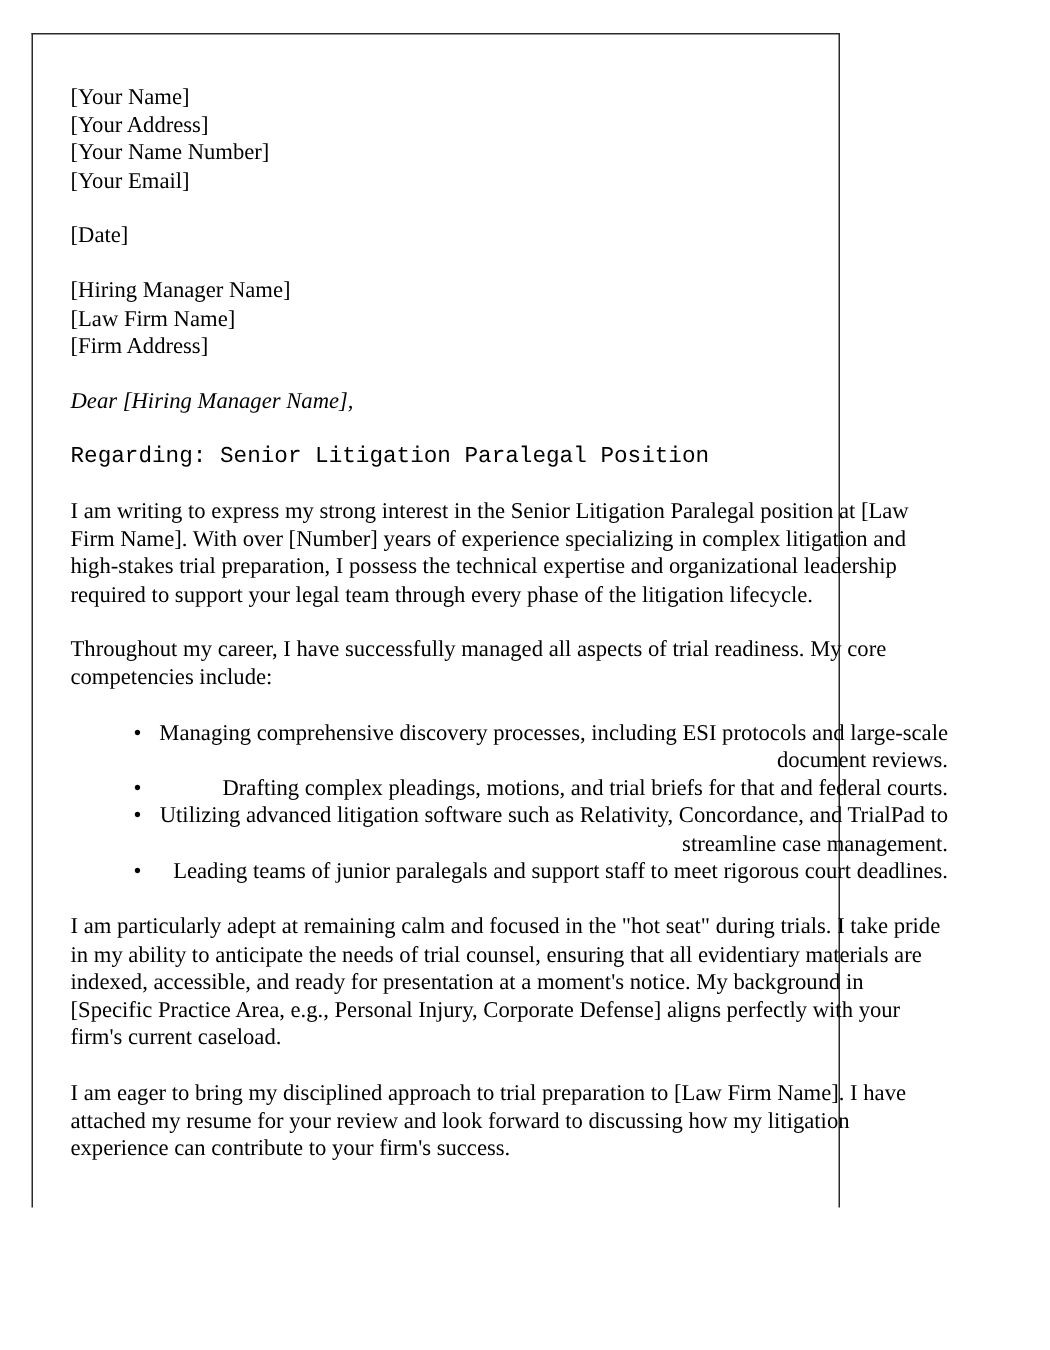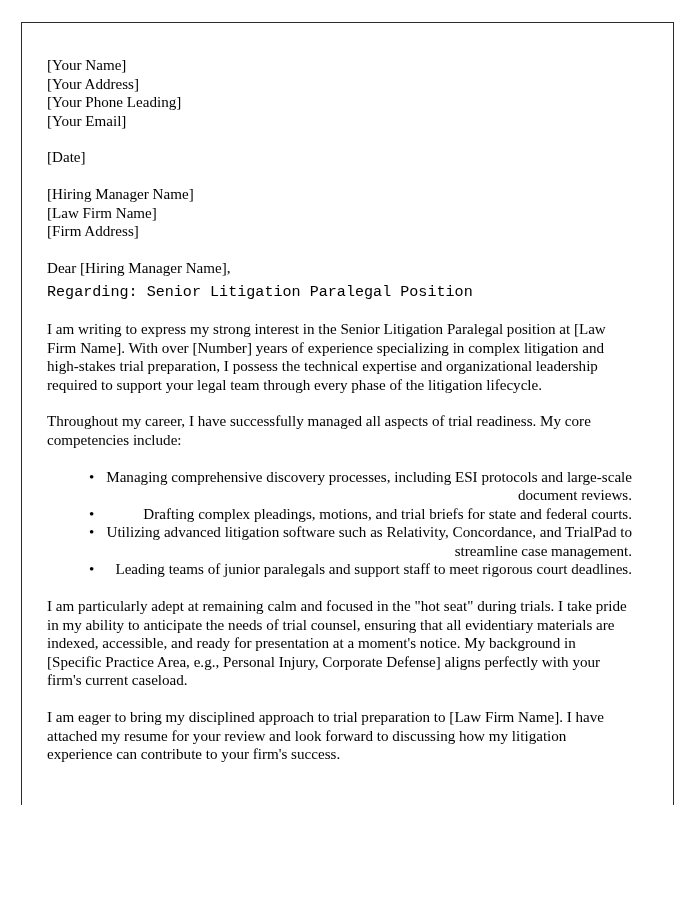--- a/index.html
+++ b/index.html
@@ -12,21 +12,21 @@
     height: 900px;
     overflow: hidden;
     font-family: "Liberation Serif", "DejaVu Serif", serif;
     color: #000000;
   }
 
   .page-frame {
     position: absolute;
     left: 21px;
     top: 22px;
-    width: 653px;
+    width: 539px;
     height: 783px;
     border-left: 1px solid #2b2b2b;
     border-right: 1px solid #2b2b2b;
     border-top: 1px solid #2b2b2b;
     border-bottom: none;
     box-sizing: border-box;
     background: #ffffff;
   }
 
   .doc-body {
@@ -49,21 +49,22 @@
 
   .date-block {
     margin: 0 0 18px 0;
   }
 
   .recipient-block {
     margin: 0 0 18px 0;
   }
 
   .salutation {
-    margin: 0 0 6px 0;
+    margin: 0 0 18px 0;
+    font-style: italic;
   }
 
   .subject {
     margin: 0 0 18px 0;
     font-family: Liberation Mono, monospace;
   }
 
   p.para {
     margin: 0 0 18px 0;
     text-align: left;
@@ -92,21 +93,21 @@
 </style>
 </head>
 <body>
 
 <div class="page-frame">
   <div class="doc-body">
 
     <div class="addr-block">
       <span class="addr-line">[Your Name]</span>
       <span class="addr-line">[Your Address]</span>
-      <span class="addr-line">[Your Phone Leading]</span>
+      <span class="addr-line">[Your Name Number]</span>
       <span class="addr-line">[Your Email]</span>
     </div>
 
     <div class="date-block">
       <span class="addr-line">[Date]</span>
     </div>
 
     <div class="recipient-block">
       <span class="addr-line">[Hiring Manager Name]</span>
       <span class="addr-line">[Law Firm Name]</span>
@@ -116,21 +117,21 @@
     <div class="salutation">Dear [Hiring Manager Name],</div>
 
     <div class="subject">Regarding: Senior Litigation Paralegal Position</div>
 
     <p class="para">I am writing to express my strong interest in the Senior Litigation Paralegal position at [Law Firm Name]. With over [Number] years of experience specializing in complex litigation and high-stakes trial preparation, I possess the technical expertise and organizational leadership required to support your legal team through every phase of the litigation lifecycle.</p>
 
     <p class="para">Throughout my career, I have successfully managed all aspects of trial readiness. My core competencies include:</p>
 
     <ul class="competency-list">
       <li>Managing comprehensive discovery processes, including ESI protocols and large-scale document reviews.</li>
-      <li>Drafting complex pleadings, motions, and trial briefs for state and federal courts.</li>
+      <li>Drafting complex pleadings, motions, and trial briefs for that and federal courts.</li>
       <li>Utilizing advanced litigation software such as Relativity, Concordance, and TrialPad to streamline case management.</li>
       <li>Leading teams of junior paralegals and support staff to meet rigorous court deadlines.</li>
     </ul>
 
     <p class="para">I am particularly adept at remaining calm and focused in the "hot seat" during trials. I take pride in my ability to anticipate the needs of trial counsel, ensuring that all evidentiary materials are indexed, accessible, and ready for presentation at a moment's notice. My background in [Specific Practice Area, e.g., Personal Injury, Corporate Defense] aligns perfectly with your firm's current caseload.</p>
 
     <p class="para">I am eager to bring my disciplined approach to trial preparation to [Law Firm Name]. I have attached my resume for your review and look forward to discussing how my litigation experience can contribute to your firm's success.</p>
 
   </div>
 </div>

